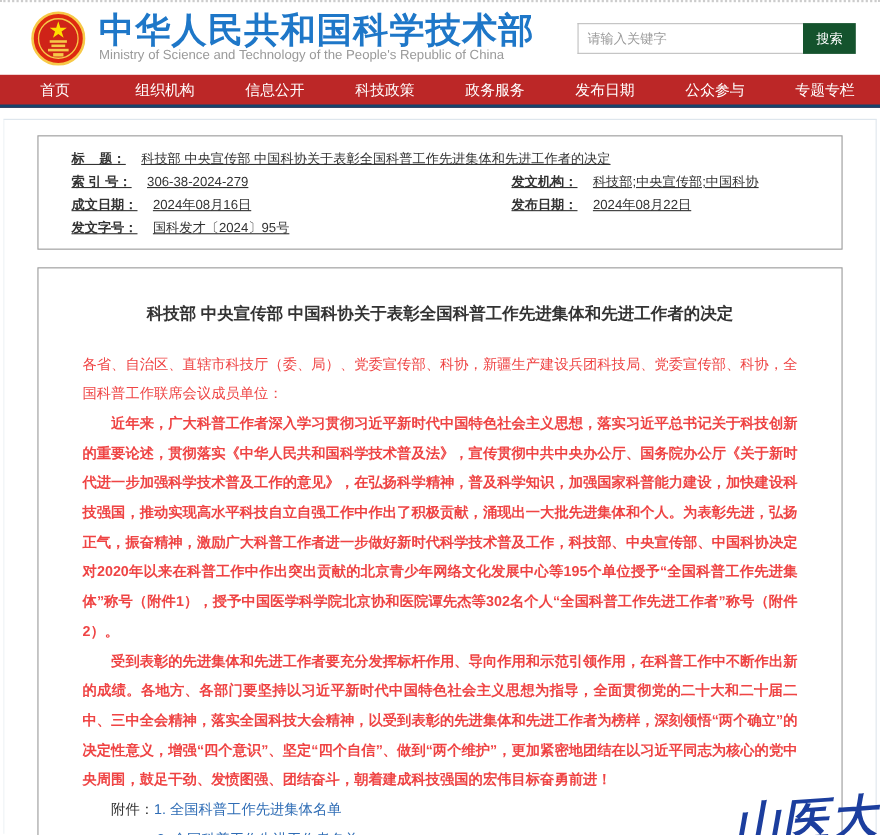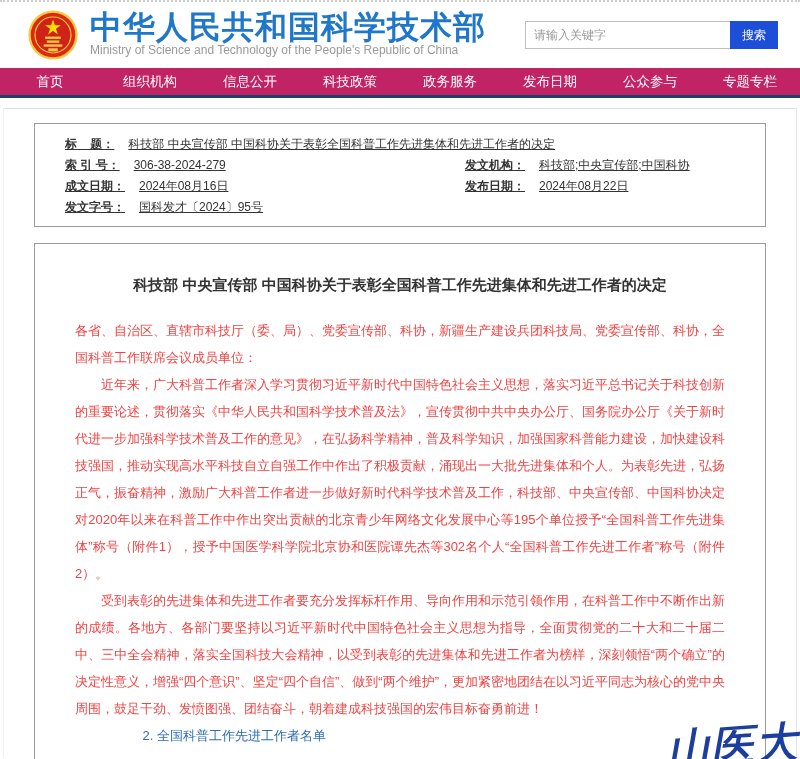--- a/index.html
+++ b/index.html
@@ -10,25 +10,25 @@
   .site-header { height: 68px; border-top: 2px dotted #cccccc; display: flex;
     align-items: center; padding: 0 8px 0 28px; background: #ffffff; }
   .emblem { width: 50px; height: 50px; flex: 0 0 auto; margin-right: 12px; }
   .title-block { flex: 1 1 auto; }
   .site-title { color: #1e77c8; font-size: 32px; font-weight: bold; letter-spacing: 1px; line-height: 28px; }
   .site-subtitle { color: #9a9a9a; font-size: 12px; margin-top: 2px; }
   .search-area { display: flex; align-items: center; margin-right: 14px; }
   .search-input { width: 205px; height: 28px; border: 1px solid #bfbfbf; border-right: none;
     padding: 0 8px; font-size: 12px; color: #333; outline: none; }
   .search-input::placeholder { color: #9a9a9a; }
-  .search-btn { width: 48px; height: 28px; background: #1d4ed8; color: #ffffff; border: none;
+  .search-btn { width: 48px; height: 28px; background: #14532d; color: #ffffff; border: none;
     font-size: 12px; cursor: pointer; }
 
   
-  .nav-bar { height: 30px; background: #be185d; display: flex; border-bottom: 3px solid #16436b; }
+  .nav-bar { height: 30px; background: #b91c1c; display: flex; border-bottom: 3px solid #16436b; }
   .nav-item { flex: 1 1 0; display: flex; align-items: center; justify-content: center;
     color: #ffffff; font-size: 13.5px; cursor: pointer; background: rgba(255,255,255,0.05); }
 
   
   .page-wrap { margin: 10px 3px 0 3px; border-top: 1px solid #dbe4ec;
     border-left: 1px solid #eef2f6; border-right: 1px solid #dfe6ec;
     background: #ffffff; height: 650px; }
 
   
   .meta-box { width: 732px; margin: 14px auto 0 auto; border: 1px solid #9a9a9a;
@@ -40,21 +40,21 @@
   .meta-cell.right { padding-left: 65px; }
   .meta-label { font-weight: bold; white-space: pre; margin-right: 14px; }
   .meta-value { color: #333333; }
 
   
   .doc-box { width: 732px; margin: 16px auto 0 auto; border: 1px solid #9a9a9a;
     padding: 32px 40px 0 40px; position: relative; height: 520px; background: #ffffff; }
   .doc-title { text-align: center; font-size: 15px; font-weight: bold; color: #333333;
     margin-bottom: 22px; }
   .doc-para { font-size: 13px; color: #ef4444; line-height: 27px; text-align: justify; }
-  .doc-para.indent { text-indent: 2em; }
+  .doc-para.indent { text-indent: 2em; font-weight: bold; }
   .attachments { font-size: 13px; color: #333333; line-height: 27px; margin-left: 2em; }
   .attach-line { display: flex; }
   .attach-label { white-space: pre; }
   .attach-link { color: #2e6cb5; text-decoration: none; cursor: pointer; }
   .attach-line.second { margin-left: 3.2em; }
   .watermark { position: absolute; right: -34px; bottom: -12px; color: #1c3e9e;
     font-family: "DejaVu Serif", "Liberation Serif", serif; font-style: italic; font-weight: bold;
     font-size: 42px; transform: rotate(-4deg); letter-spacing: 2px; pointer-events: none; }
 </style>
 </head>
@@ -129,20 +129,24 @@
   </div>
 
   <div class="doc-box">
     <div class="doc-title">科技部 中央宣传部 中国科协关于表彰全国科普工作先进集体和先进工作者的决定</div>
 
     <p class="doc-para">各省、自治区、直辖市科技厅（委、局）、党委宣传部、科协，新疆生产建设兵团科技局、党委宣传部、科协，全国科普工作联席会议成员单位：</p>
     <p class="doc-para indent">近年来，广大科普工作者深入学习贯彻习近平新时代中国特色社会主义思想，落实习近平总书记关于科技创新的重要论述，贯彻落实《中华人民共和国科学技术普及法》，宣传贯彻中共中央办公厅、国务院办公厅《关于新时代进一步加强科学技术普及工作的意见》，在弘扬科学精神，普及科学知识，加强国家科普能力建设，加快建设科技强国，推动实现高水平科技自立自强工作中作出了积极贡献，涌现出一大批先进集体和个人。为表彰先进，弘扬正气，振奋精神，激励广大科普工作者进一步做好新时代科学技术普及工作，科技部、中央宣传部、中国科协决定对2020年以来在科普工作中作出突出贡献的北京青少年网络文化发展中心等195个单位授予“全国科普工作先进集体”称号（附件1），授予中国医学科学院北京协和医院谭先杰等302名个人“全国科普工作先进工作者”称号（附件2）。</p>
     <p class="doc-para indent">受到表彰的先进集体和先进工作者要充分发挥标杆作用、导向作用和示范引领作用，在科普工作中不断作出新的成绩。各地方、各部门要坚持以习近平新时代中国特色社会主义思想为指导，全面贯彻党的二十大和二十届二中、三中全会精神，落实全国科技大会精神，以受到表彰的先进集体和先进工作者为榜样，深刻领悟“两个确立”的决定性意义，增强“四个意识”、坚定“四个自信”、做到“两个维护”，更加紧密地团结在以习近平同志为核心的党中央周围，鼓足干劲、发愤图强、团结奋斗，朝着建成科技强国的宏伟目标奋勇前进！</p>
 
     <div class="attachments">
+      <div class="attach-line">
+        <span class="attach-label">附件：</span>
+        <a class="attach-link">1. 全国科普工作先进集体名单</a>
+      </div>
       <div class="attach-line second">
         <a class="attach-link">2. 全国科普工作先进工作者名单</a>
       </div>
     </div>
 
     <div class="watermark">山医大</div>
   </div>
 
 </div>
 

